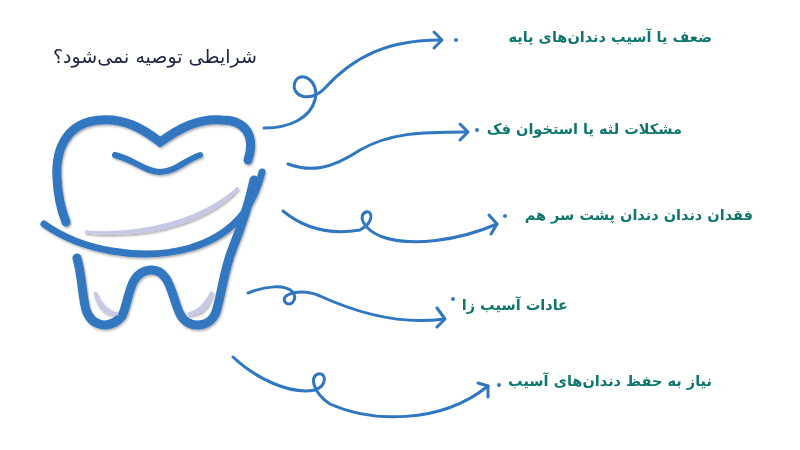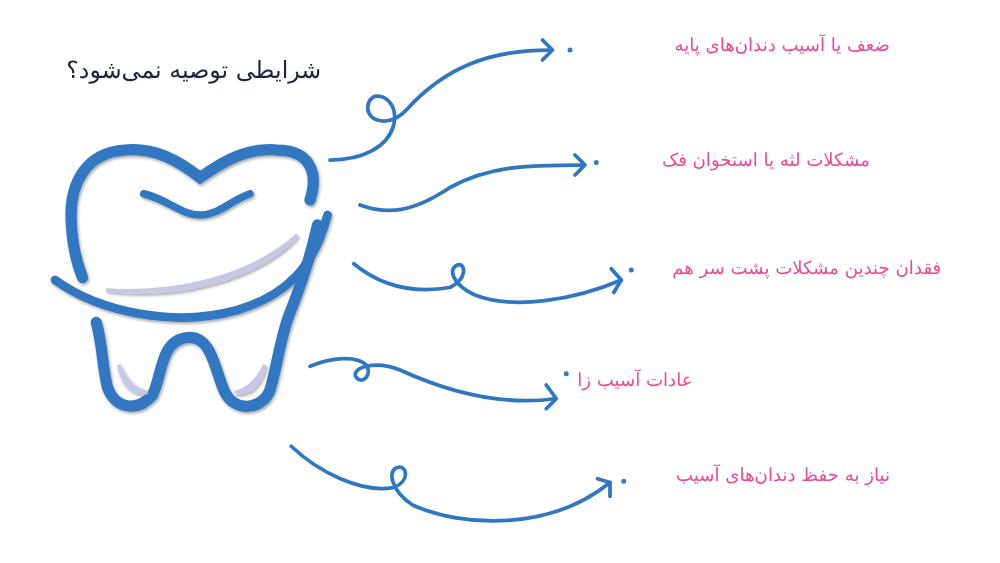--- a/index.html
+++ b/index.html
@@ -23,24 +23,24 @@
       text-align: center;
       color: #1b2340;
       font-size: 19px;
       line-height: 36px;
     }
     .title div { white-space: nowrap; }
     .item {
       position: absolute;
       direction: rtl;
       text-align: right;
-      color: #ec4899;
+      color: #0f766e;
       font-size: 14.5px;
       white-space: nowrap;
-      font-weight: normal;
+      font-weight: bold;
     }
     .dot {
       position: absolute;
       width: 4px;
       height: 4px;
       border-radius: 50%;
       background: #3a78c2;
     }
     svg.art {
       position: absolute;
@@ -136,16 +136,16 @@
   </g>
 </svg>
 
 <div class="dot" style="left:454px; top:38px;"></div>
 <div class="dot" style="left:475px; top:128px;"></div>
 <div class="dot" style="left:503px; top:214px;"></div>
 <div class="dot" style="left:451px; top:297px;"></div>
 <div class="dot" style="left:497px; top:383px;"></div>
 
 <div class="item" style="right:88px; top:29px;">ضعف یا آسیب دندان‌های پایه</div>
-<div class="item" style="right:104px; top:121px;">مشکلات لثه یا استخوان فک</div>
-<div class="item" style="right:47px; top:207px;">فقدان چندین مشکلات پشت سر هم</div>
-<div class="item" style="right:246px; top:297px;">عادات آسیب زا</div>
+<div class="item" style="right:118px; top:121px;">مشکلات لثه یا استخوان فک</div>
+<div class="item" style="right:47px; top:207px;">فقدان دندان دندان پشت سر هم</div>
+<div class="item" style="right:232px; top:297px;">عادات آسیب زا</div>
 <div class="item" style="right:88px; top:373px;">نیاز به حفظ دندان‌های آسیب</div>
 
 </body></html>

